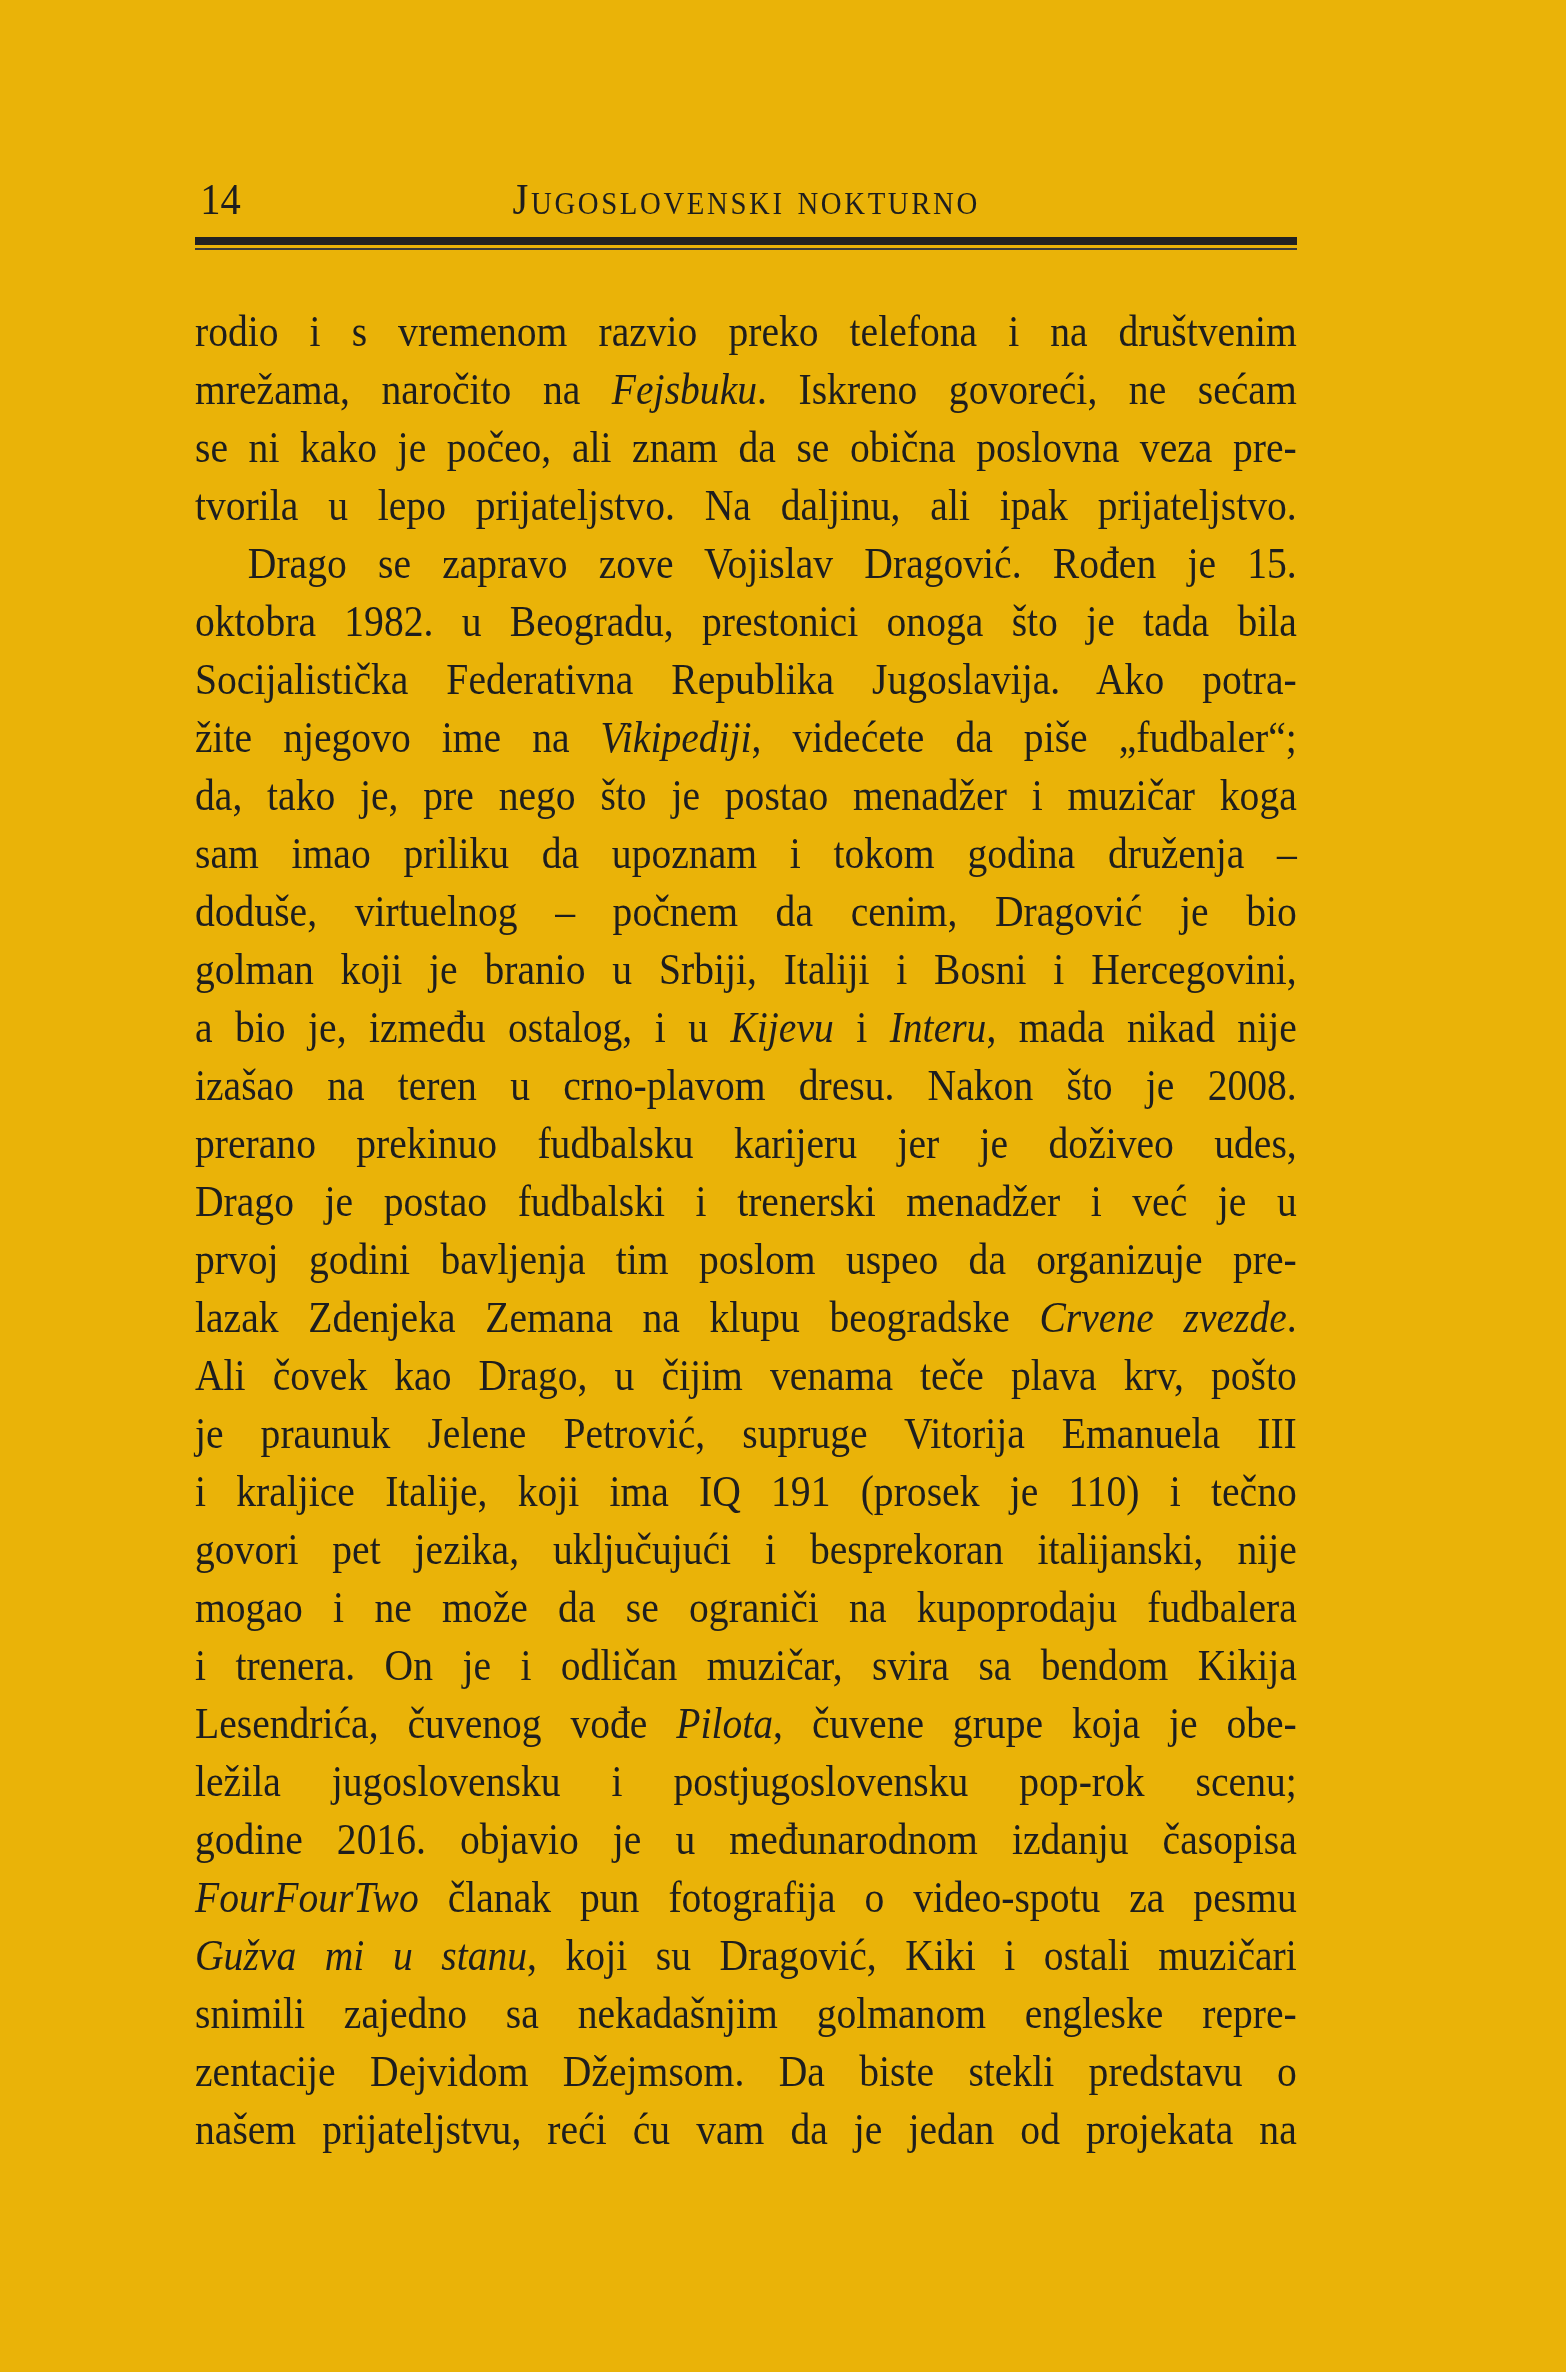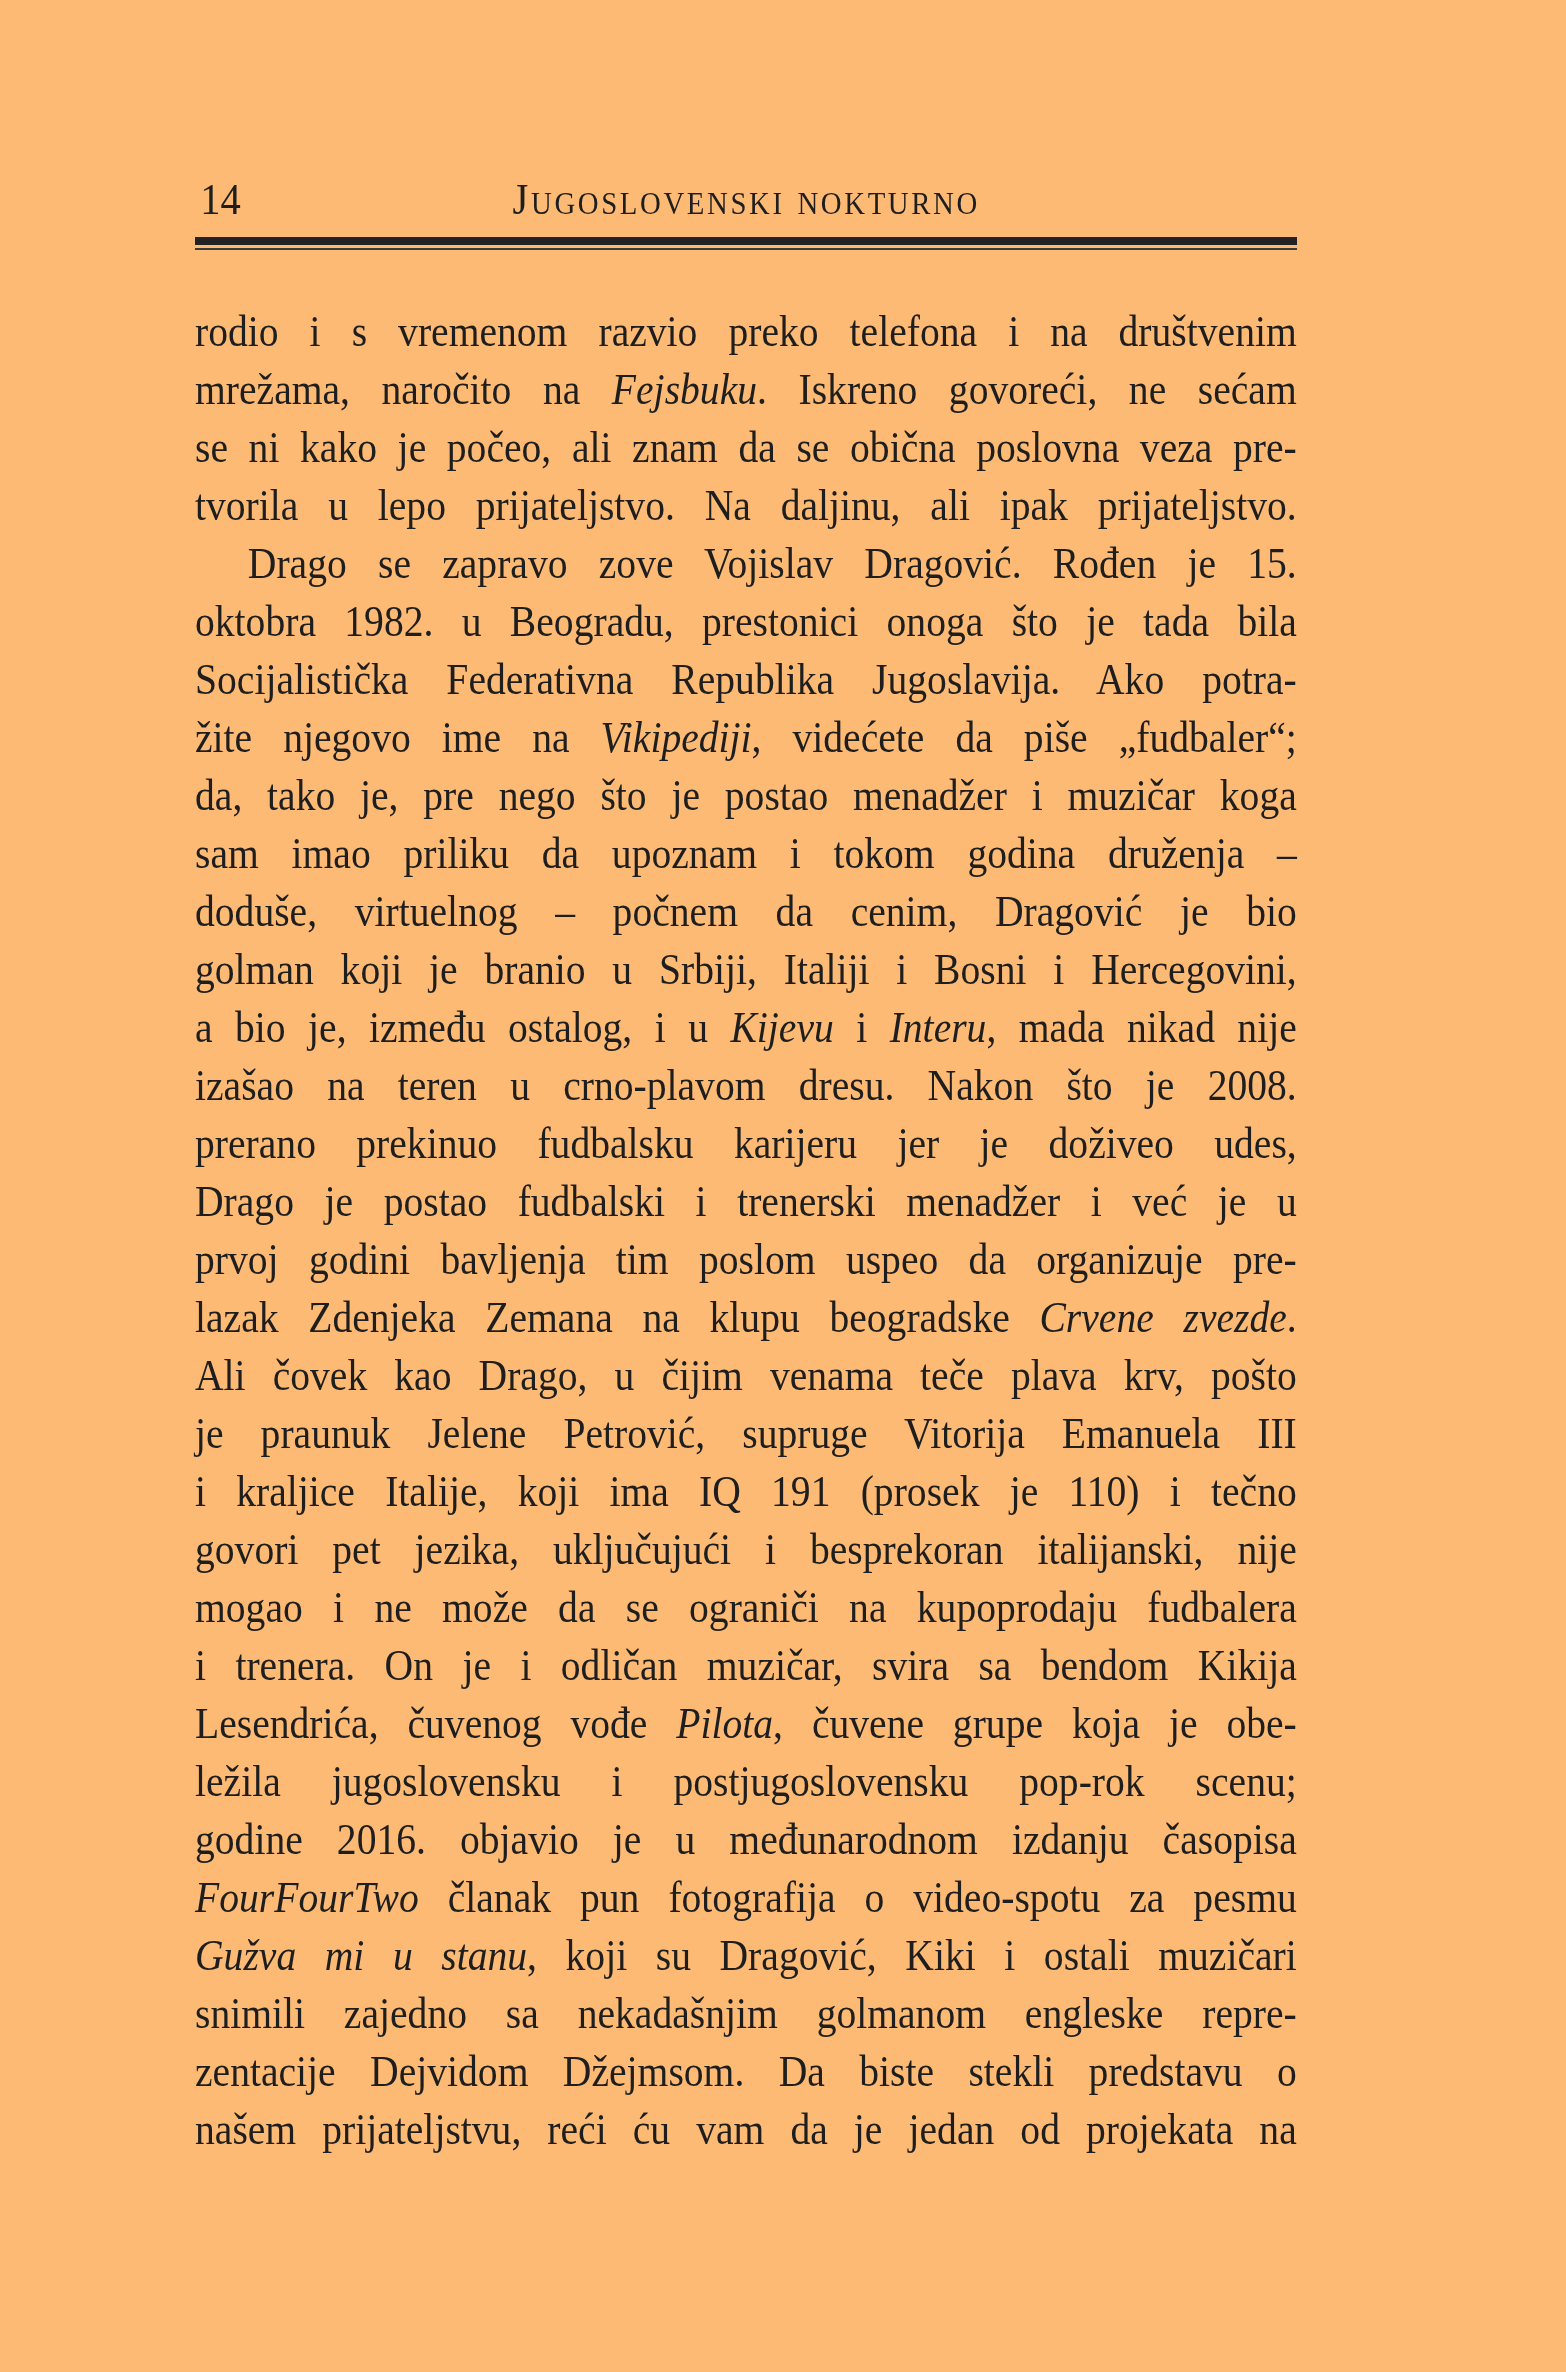--- a/index.html
+++ b/index.html
@@ -4,21 +4,21 @@
 <style>
   html, body {
     margin: 0;
     padding: 0;
     background: #ffffff;
   }
   .page {
     position: relative;
     width: 1566px;
     height: 2373px;
-    background: #fdba74;
+    background: #eab308;
     color: #1e1e1e;
     font-family: "Liberation Serif", "DejaVu Serif", serif;
     overflow: hidden;
   }
   
   .header {
     position: absolute;
     top: 177px;
     left: 195px;
     width: 1225px;            

